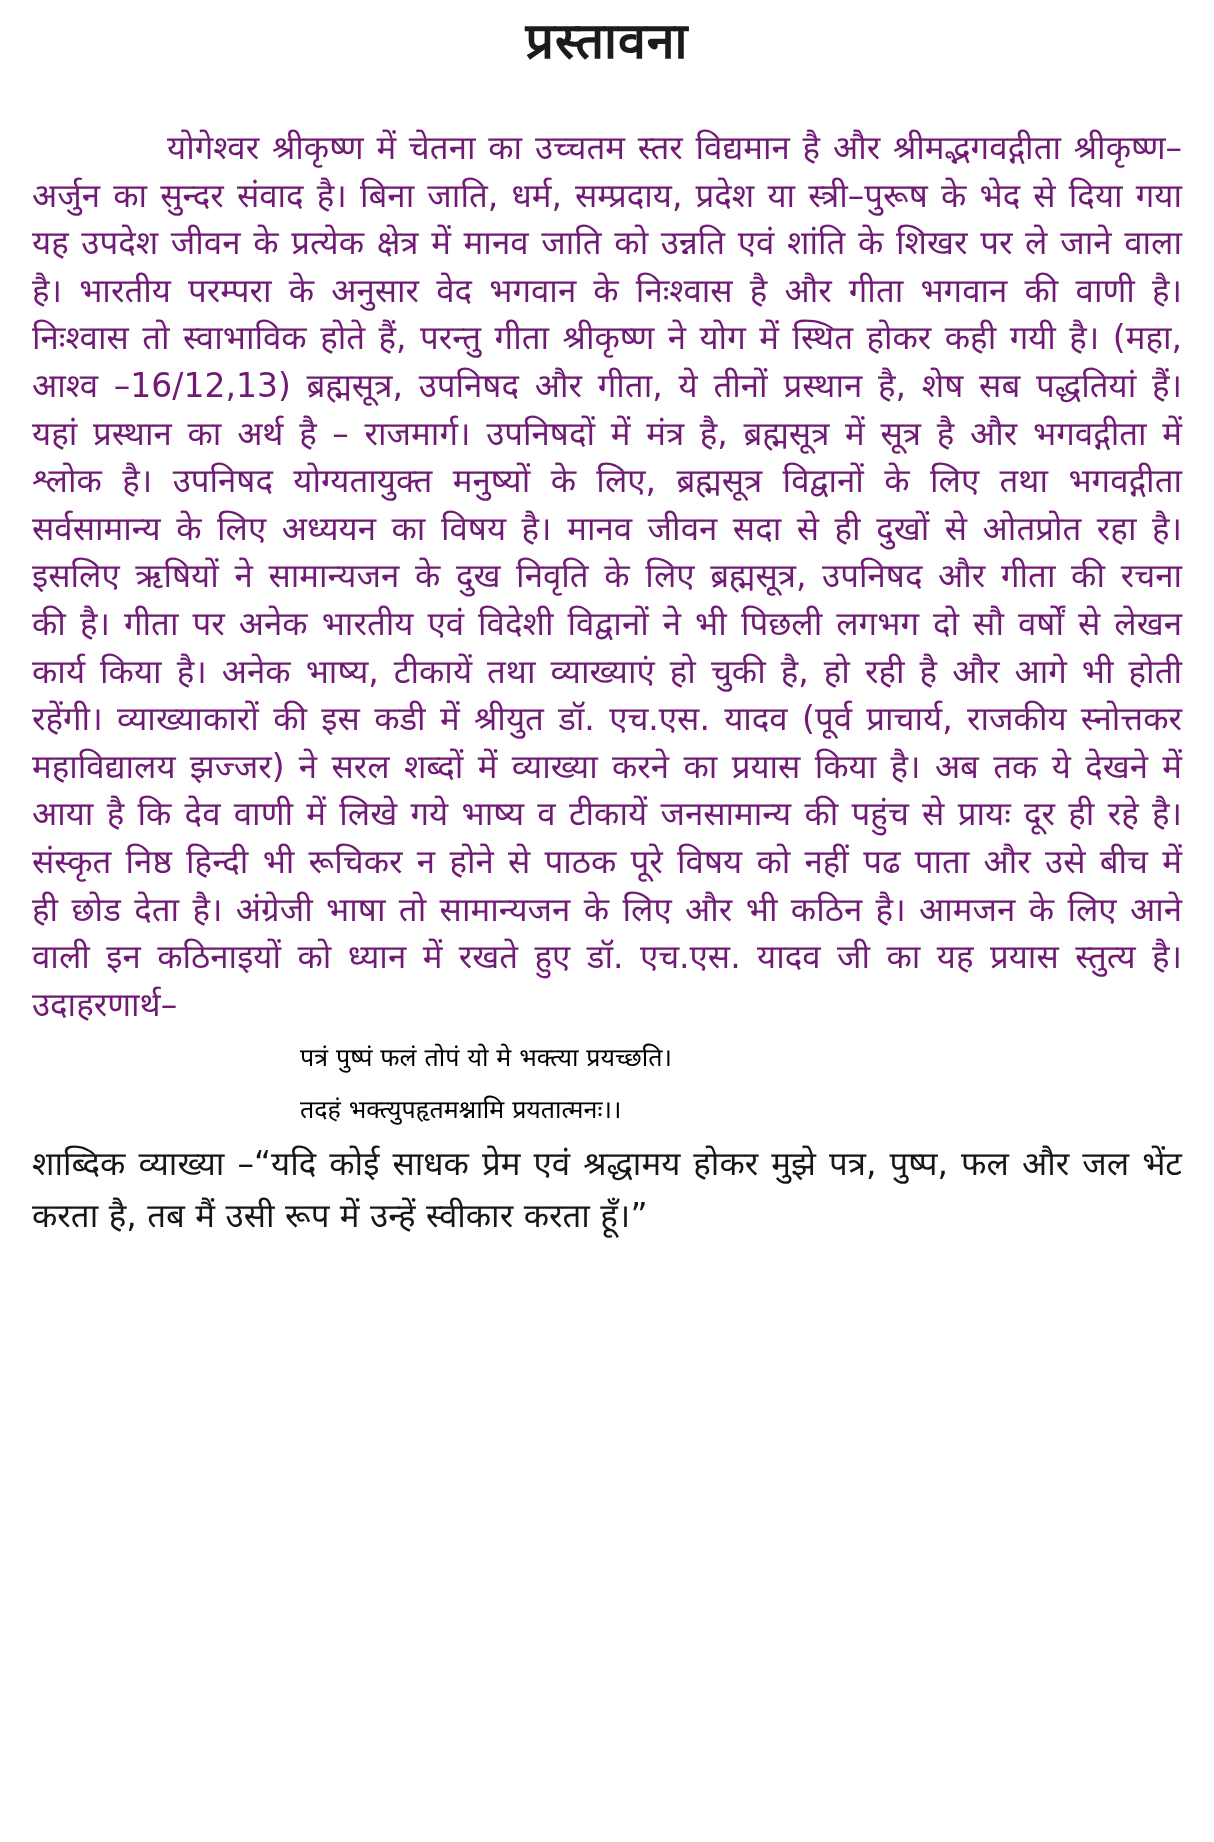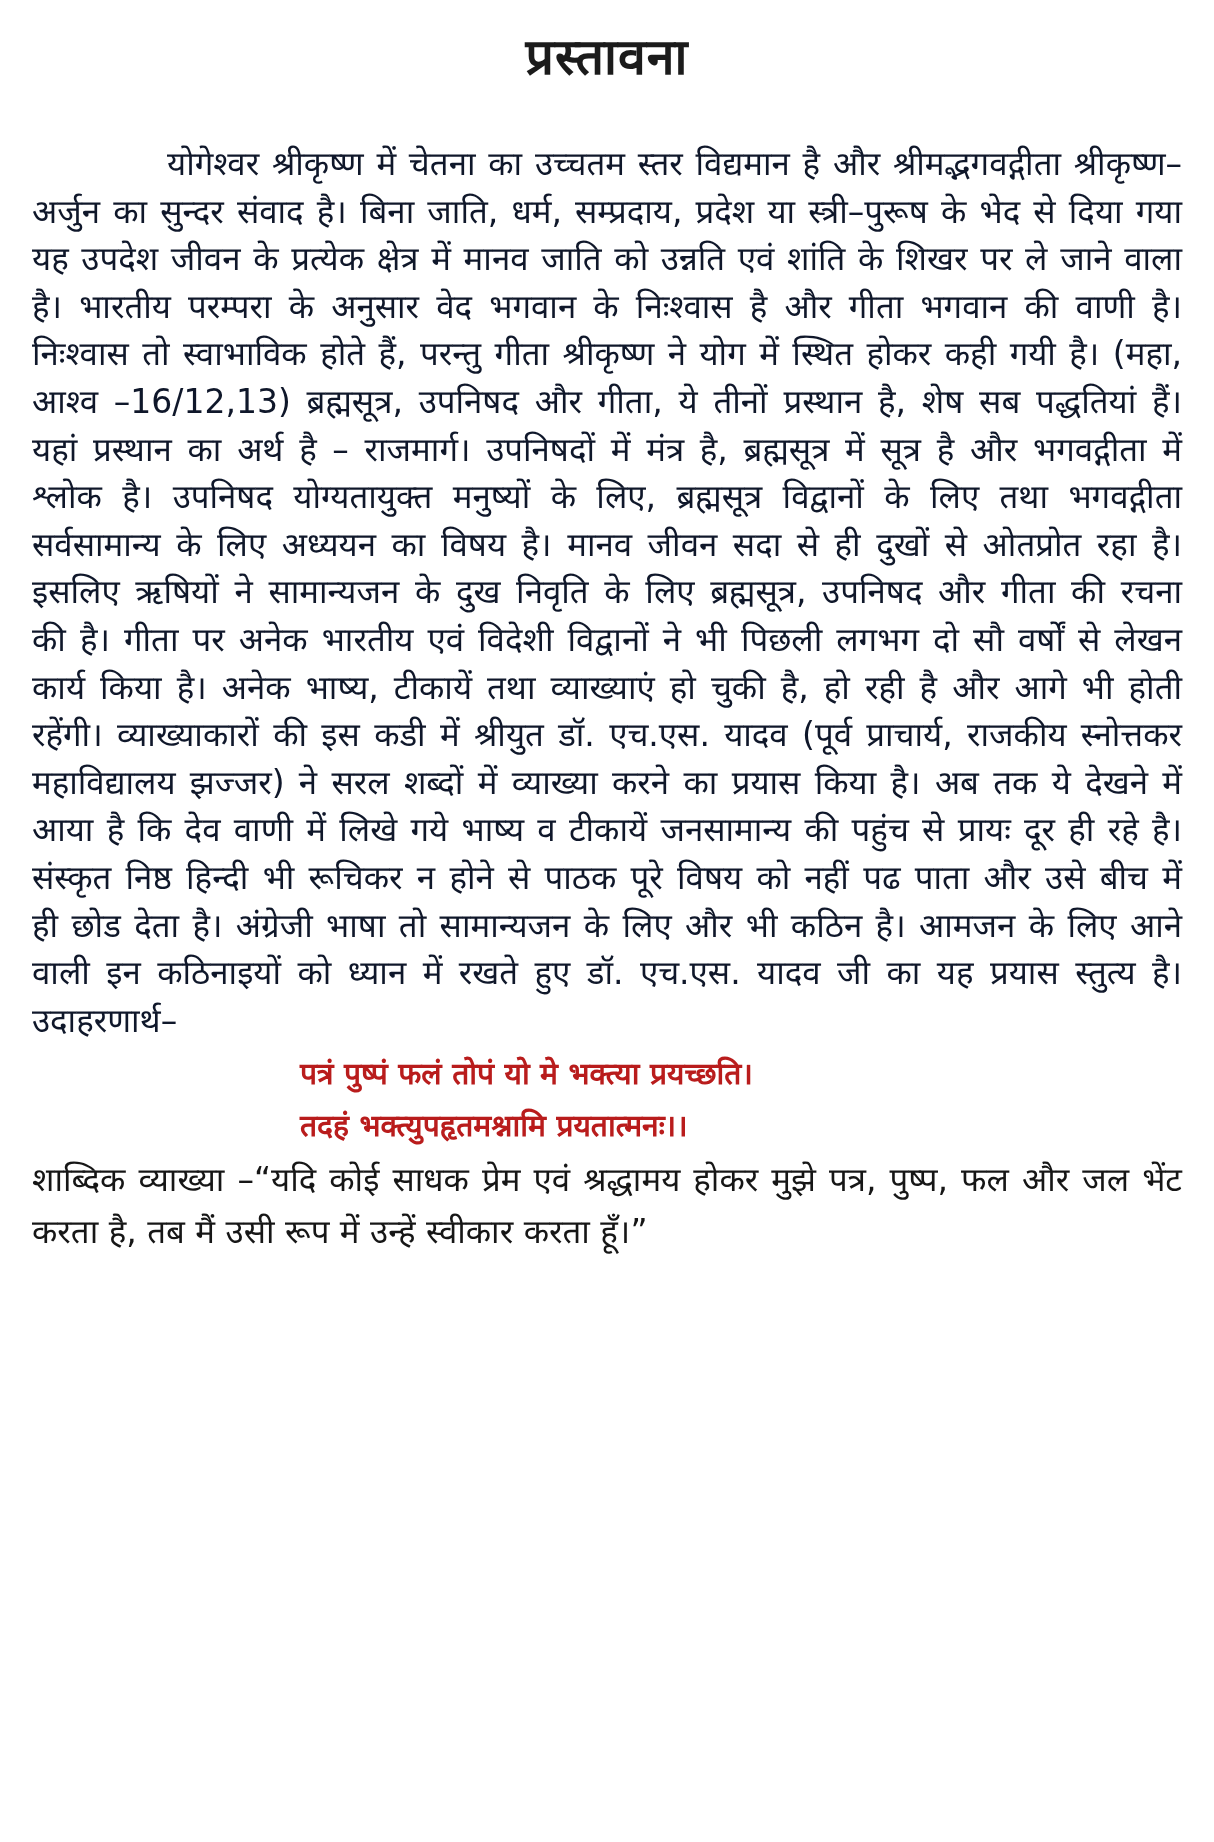--- a/index.html
+++ b/index.html
@@ -16,46 +16,46 @@
       font-family: "DejaVu Sans", "Liberation Sans", sans-serif;
     }
     .page {
       position: absolute;
       left: 32px;
       top: 0;
       width: 1150px;
     }
     .title {
       margin: 0;
-      padding-top: 22px;
+      padding-top: 6px;
       height: 70px;
       text-align: center;
       font-size: 50px;
       font-weight: bold;
       line-height: 70px;
       letter-spacing: 1px;
       color: #1b1b1b;
     }
     .body-para {
       margin: 48px 0 0 0;
       font-size: 33px;
       line-height: 47.6px;
       text-align: justify;
       text-align-last: left;
       text-indent: 135px;
       word-spacing: 2px;
-      color: #0f172a;
+      color: #701a75;
     }
     .verse {
       margin: 4px 0 0 0;
       padding-left: 268px;
-      font-size: 30px;
-      font-weight: bold;
+      font-size: 25px;
+      font-weight: normal;
       line-height: 52px;
-      color: #b91c1c;
+      color: #000000;
     }
     .verse-line {
       display: block;
       white-space: nowrap;
     }
     .meaning {
       margin: 2px 0 0 0;
       font-size: 33px;
       font-weight: normal;
       line-height: 52px;

